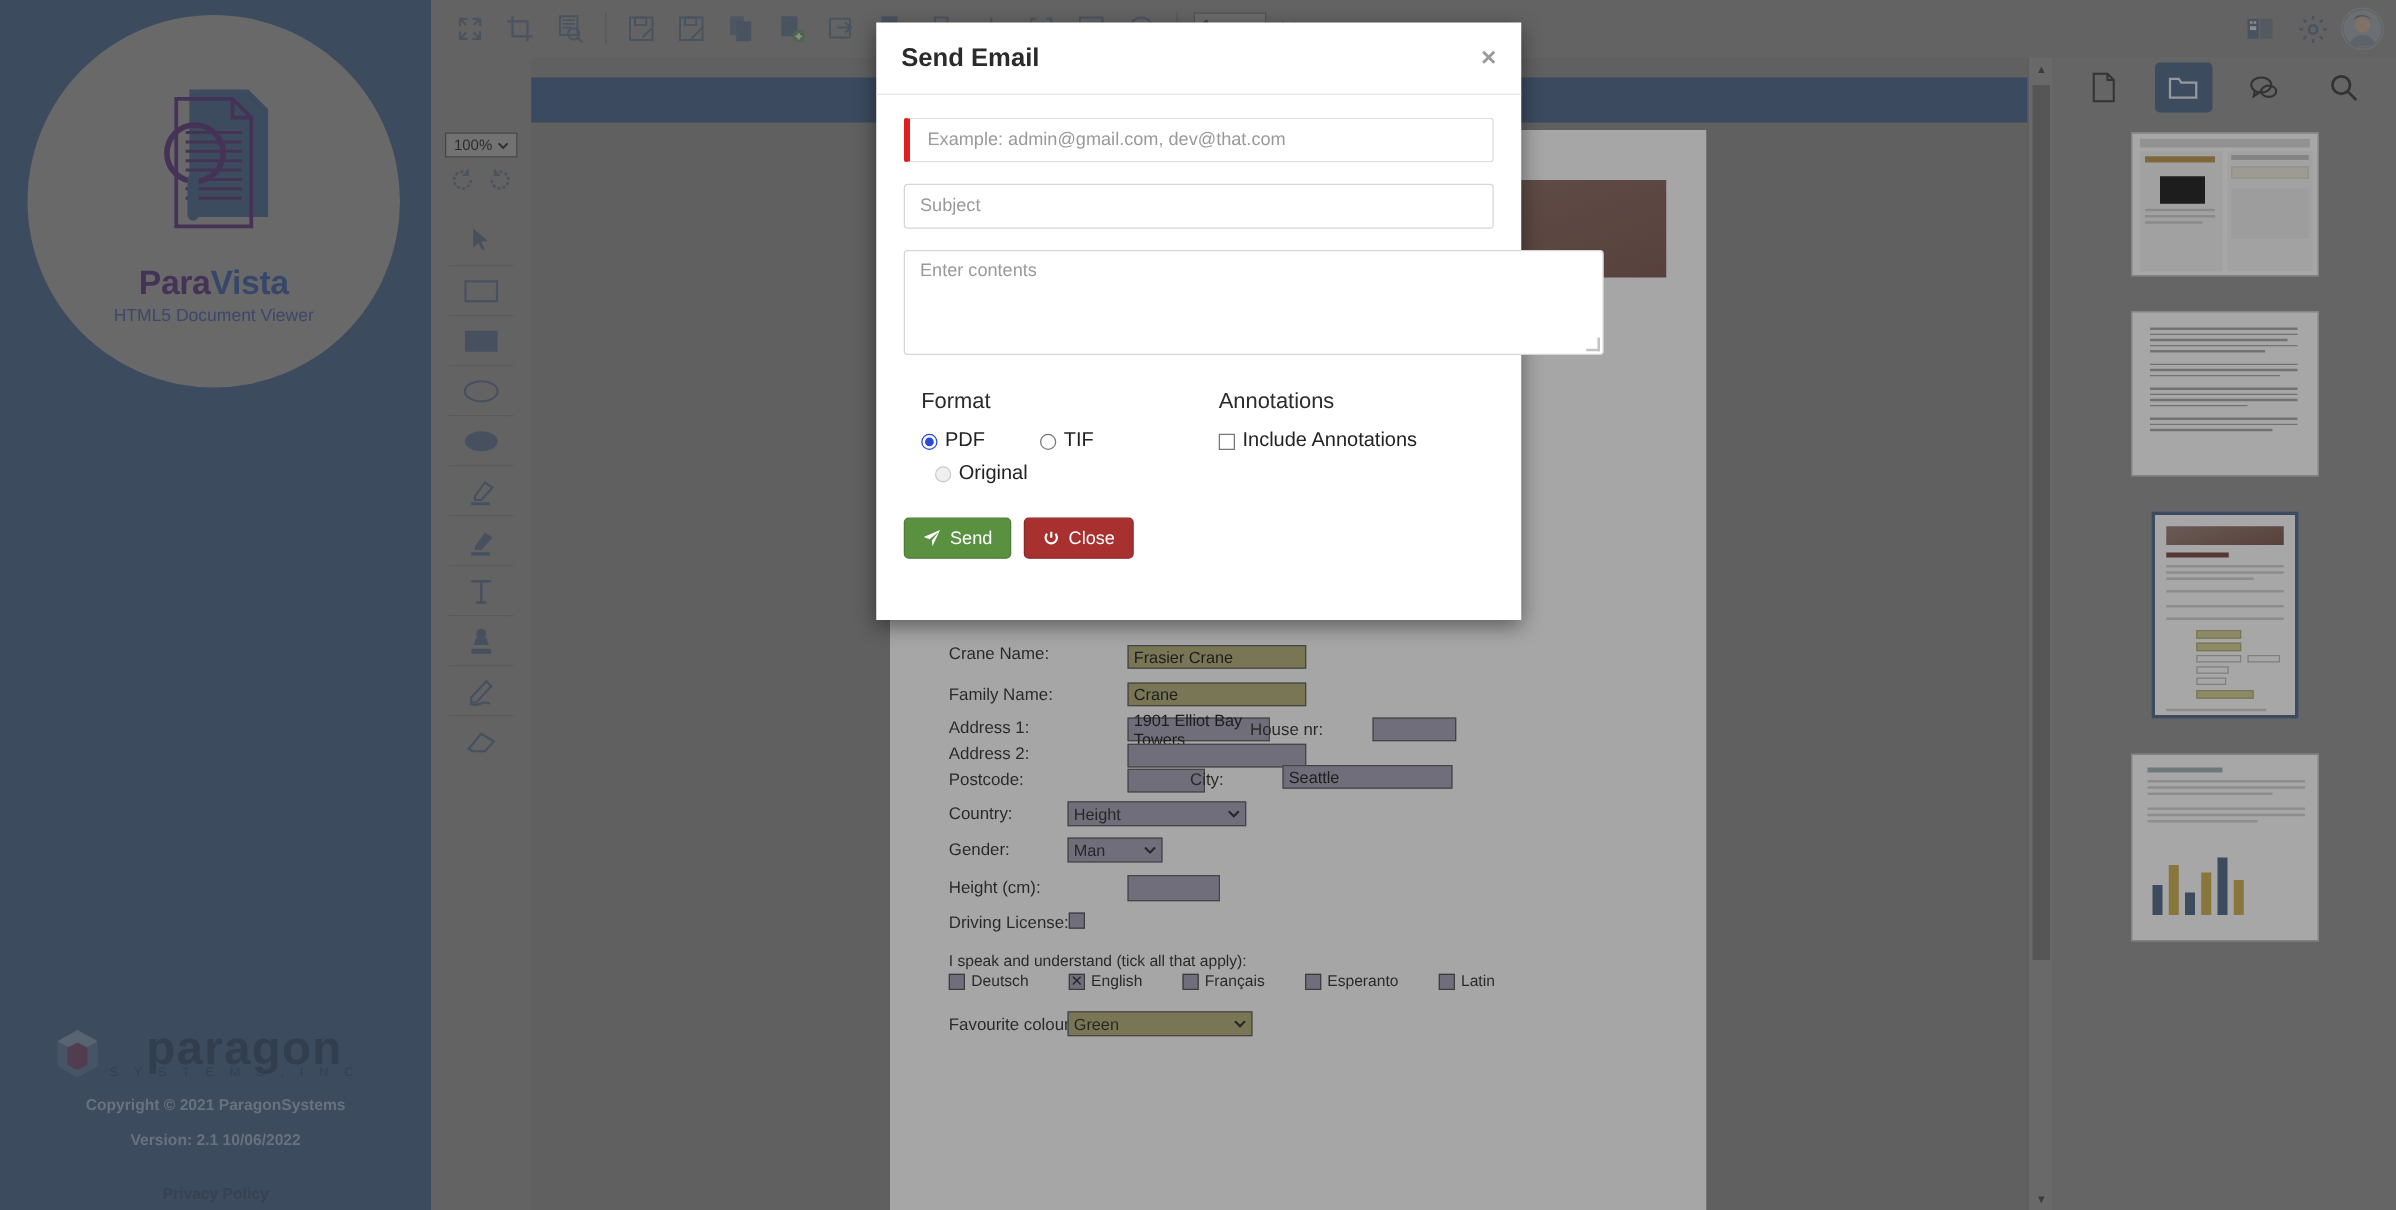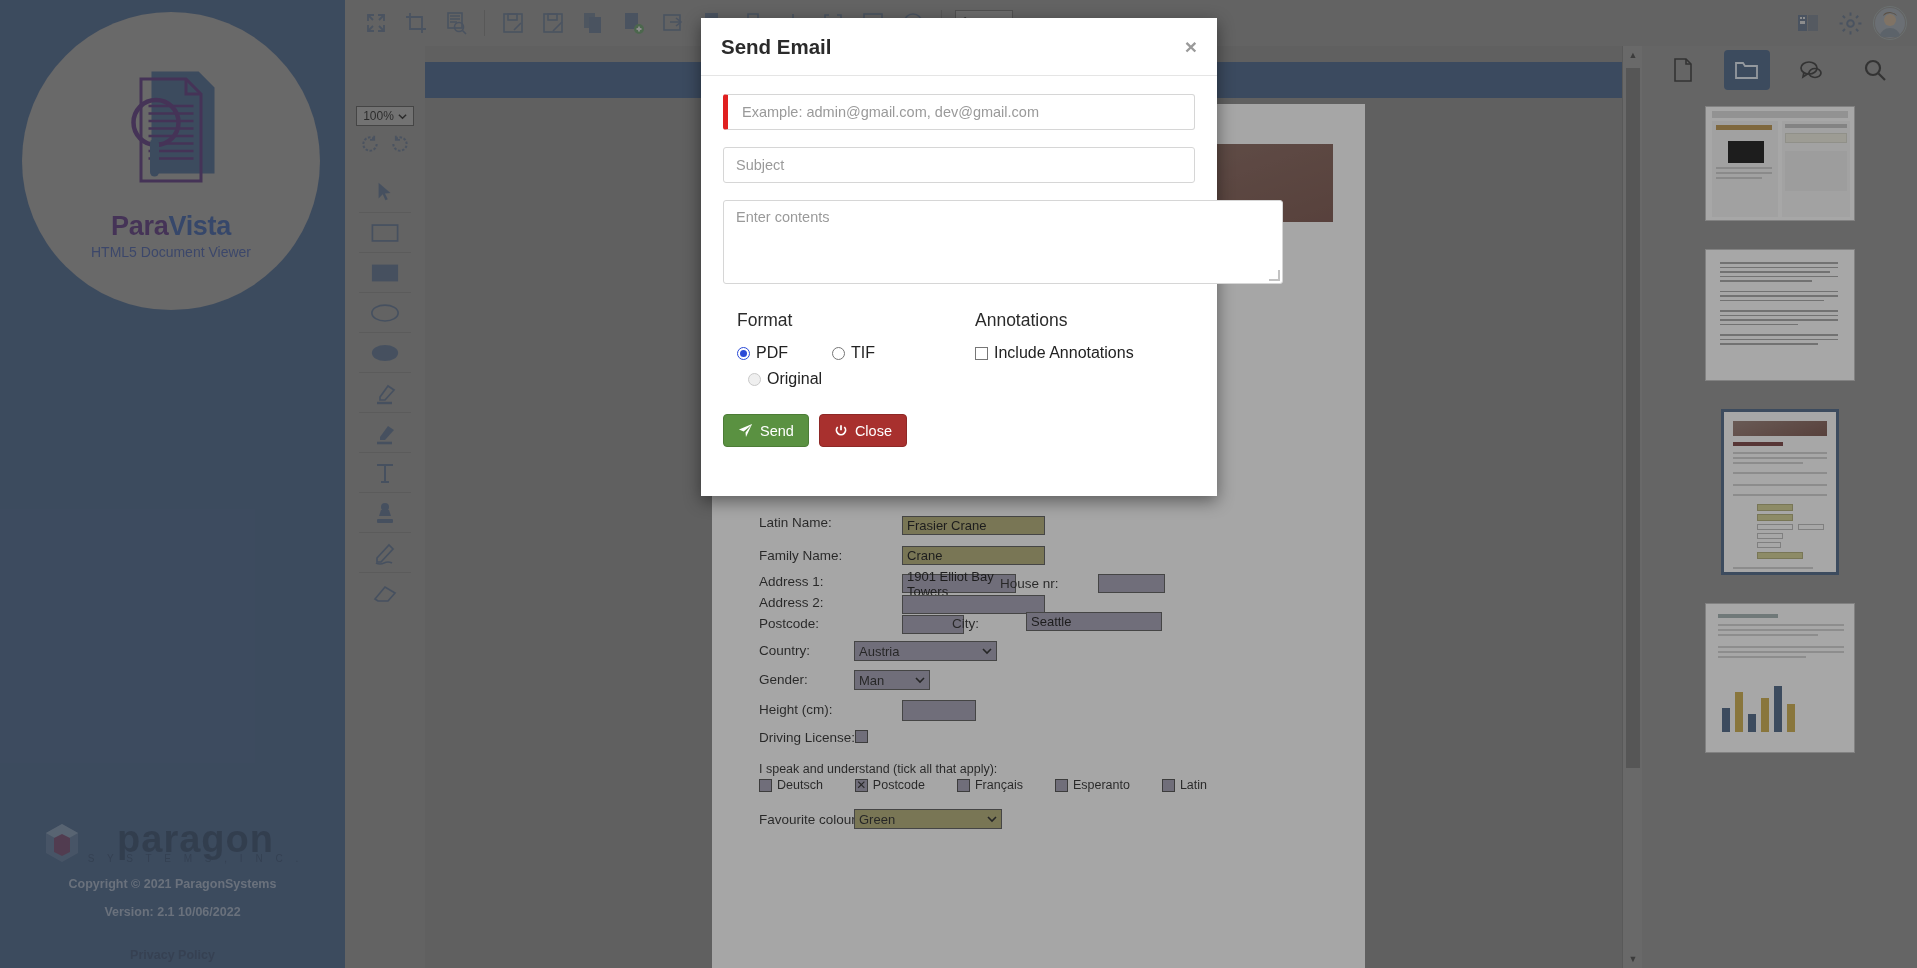--- a/index.html
+++ b/index.html
@@ -527,21 +527,21 @@
 
   <div id="doc-page">
     <div id="doc-banner"></div>
 
     <div class="doc-line" style="left:36px; top:250px;">ishing format.</div>
     <div class="doc-line" style="left:36px; top:264px;">ed by the user.</div>
     <div class="doc-line" style="left:36px; top:300px;">e common</div>
     <div class="doc-line" style="left:36px; top:352px;">ve it first to a</div>
 
     <div class="f-row" style="left:47px; top:411px;">
-      <div class="f-label" style="width:100px;">Latin Name:</div>
+      <div class="f-label" style="width:100px;">Crane Name:</div>
     </div>
     <div class="f-input hl" style="position:absolute; left:142px; top:412px; width:143px;">Frasier Crane</div>
 
     <div class="f-row" style="left:47px; top:444px;">
       <div class="f-label" style="width:100px;">Family Name:</div>
     </div>
     <div class="f-input hl" style="position:absolute; left:142px; top:442px; width:143px;">Crane</div>
 
     <div class="f-row" style="left:47px; top:470px;">
       <div class="f-label" style="width:100px;">Address 1:</div>
@@ -555,21 +555,21 @@
     </div>
     <div class="f-input" style="position:absolute; left:142px; top:491px; width:143px;"></div>
 
     <div class="f-label" style="position:absolute; left:47px; top:512px;">Postcode:</div>
     <div class="f-input" style="position:absolute; left:142px; top:511px; width:62px;"></div>
     <div class="f-label" style="position:absolute; left:240px; top:512px;">City:</div>
     <div class="f-input" style="position:absolute; left:266px; top:508px; width:136px;">Seattle</div>
 
     <div class="f-label" style="position:absolute; left:47px; top:539px;">Country:</div>
     <div class="f-select" style="position:absolute; left:142px; top:537px; width:143px;">
-      <span>Austria</span>
+      <span>Height</span>
       <svg width="10" height="10" viewBox="0 0 10 10">
           <path d="M1 3 L5 7 L9 3" stroke="#111" stroke-width="1.6" fill="none"></path>
         </svg>
     </div>
 
     <div class="f-label" style="position:absolute; left:47px; top:568px;">Gender:</div>
     <div class="f-select" style="position:absolute; left:142px; top:566px; width:76px;">
       <span>Man</span>
       <svg width="10" height="10" viewBox="0 0 10 10">
           <path d="M1 3 L5 7 L9 3" stroke="#111" stroke-width="1.6" fill="none"></path>
@@ -583,21 +583,21 @@
     <div class="f-check" style="position:absolute; left:143px; top:626px;"></div>
 
     <div class="f-label" style="position:absolute; left:47px; top:658px; font-size:12.5px;">I speak and understand (tick all that apply):</div>
     <div style="position:absolute; left:47px; top:674px; display:flex; gap:32px;">
       <div class="lang-item">
         <span class="f-check"></span>
         <span>Deutsch</span>
       </div>
       <div class="lang-item">
         <span class="f-check">✕</span>
-        <span>Postcode</span>
+        <span>English</span>
       </div>
       <div class="lang-item">
         <span class="f-check"></span>
         <span>Français</span>
       </div>
       <div class="lang-item">
         <span class="f-check"></span>
         <span>Esperanto</span>
       </div>
       <div class="lang-item">
@@ -727,21 +727,21 @@
 
 <div id="overlay"></div>
 
 <div id="modal">
   <div id="modal-header">
     <div id="modal-title">Send Email</div>
     <div id="modal-close">×</div>
   </div>
 
   <div id="modal-body">
-    <div class="m-field required">Example: admin@gmail.com, dev@gmail.com</div>
+    <div class="m-field required">Example: admin@gmail.com, dev@that.com</div>
     <div class="m-field">Subject</div>
     <div id="m-contents">Enter contents</div>
 
     <div id="m-options">
       <div class="opt-col fmt">
         <div class="opt-head">Format</div>
         <div class="radio-row">
           <div class="radio-item" style="width:95px;">
             <span class="rb checked"></span>
             <span>PDF</span>

